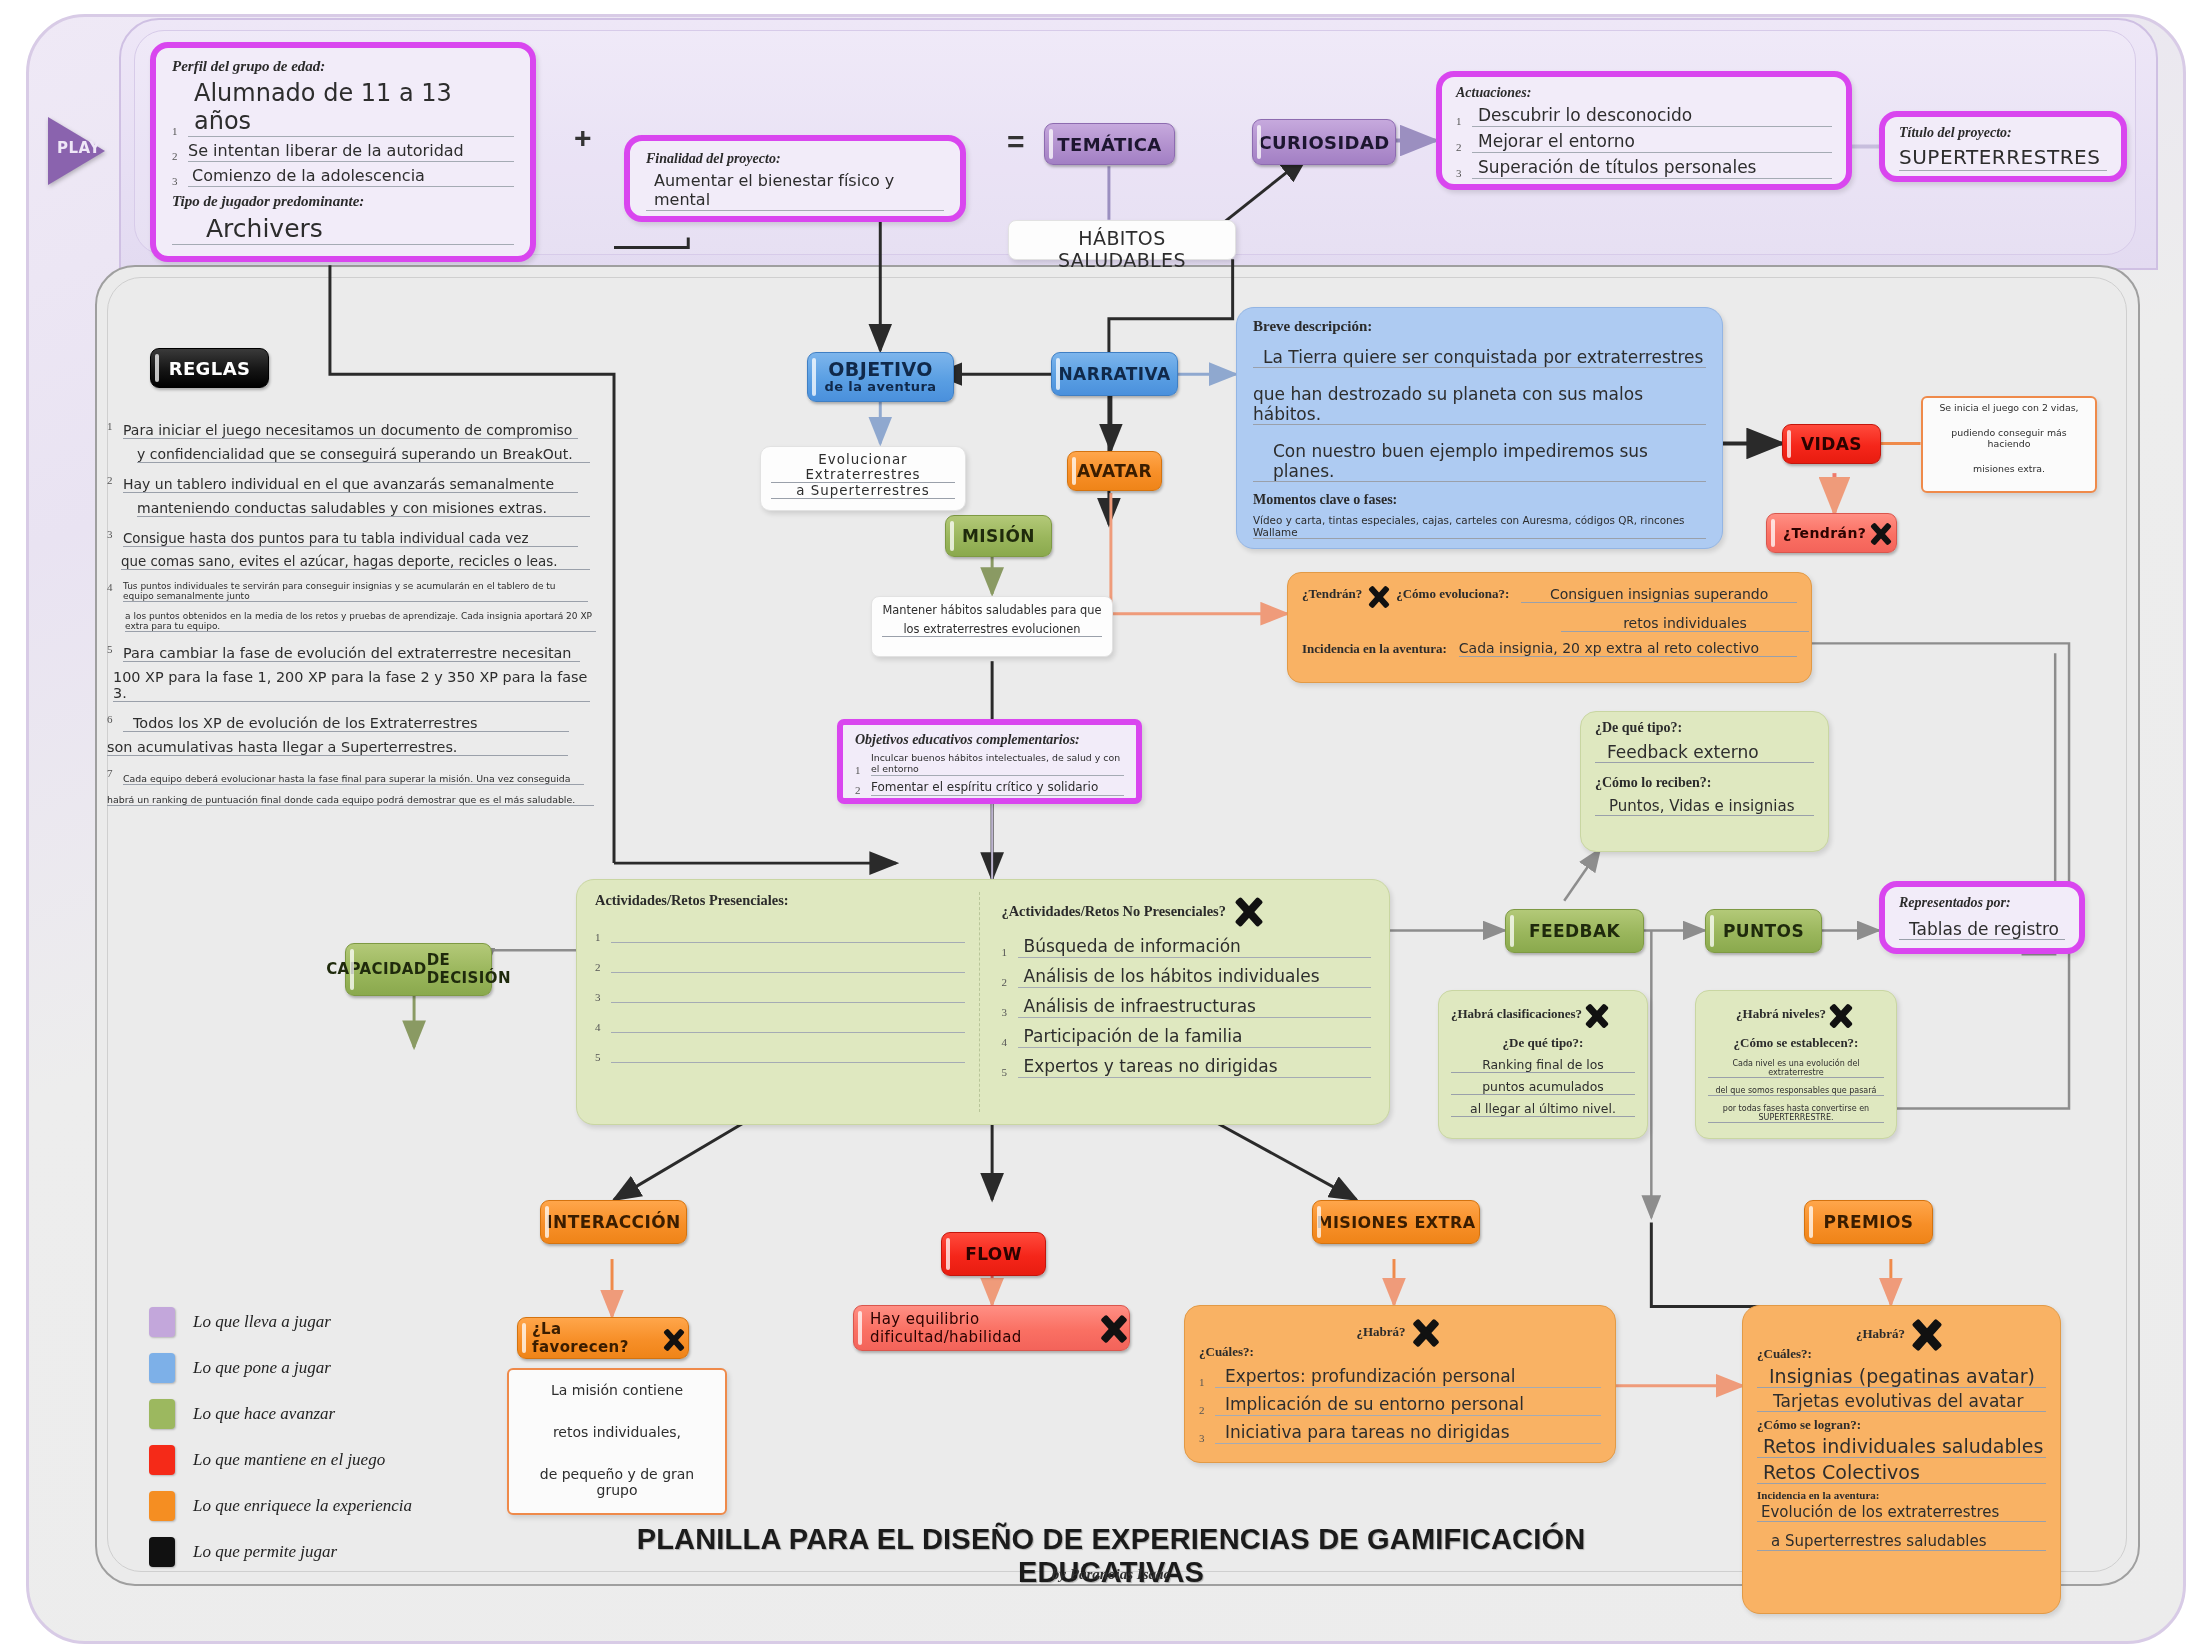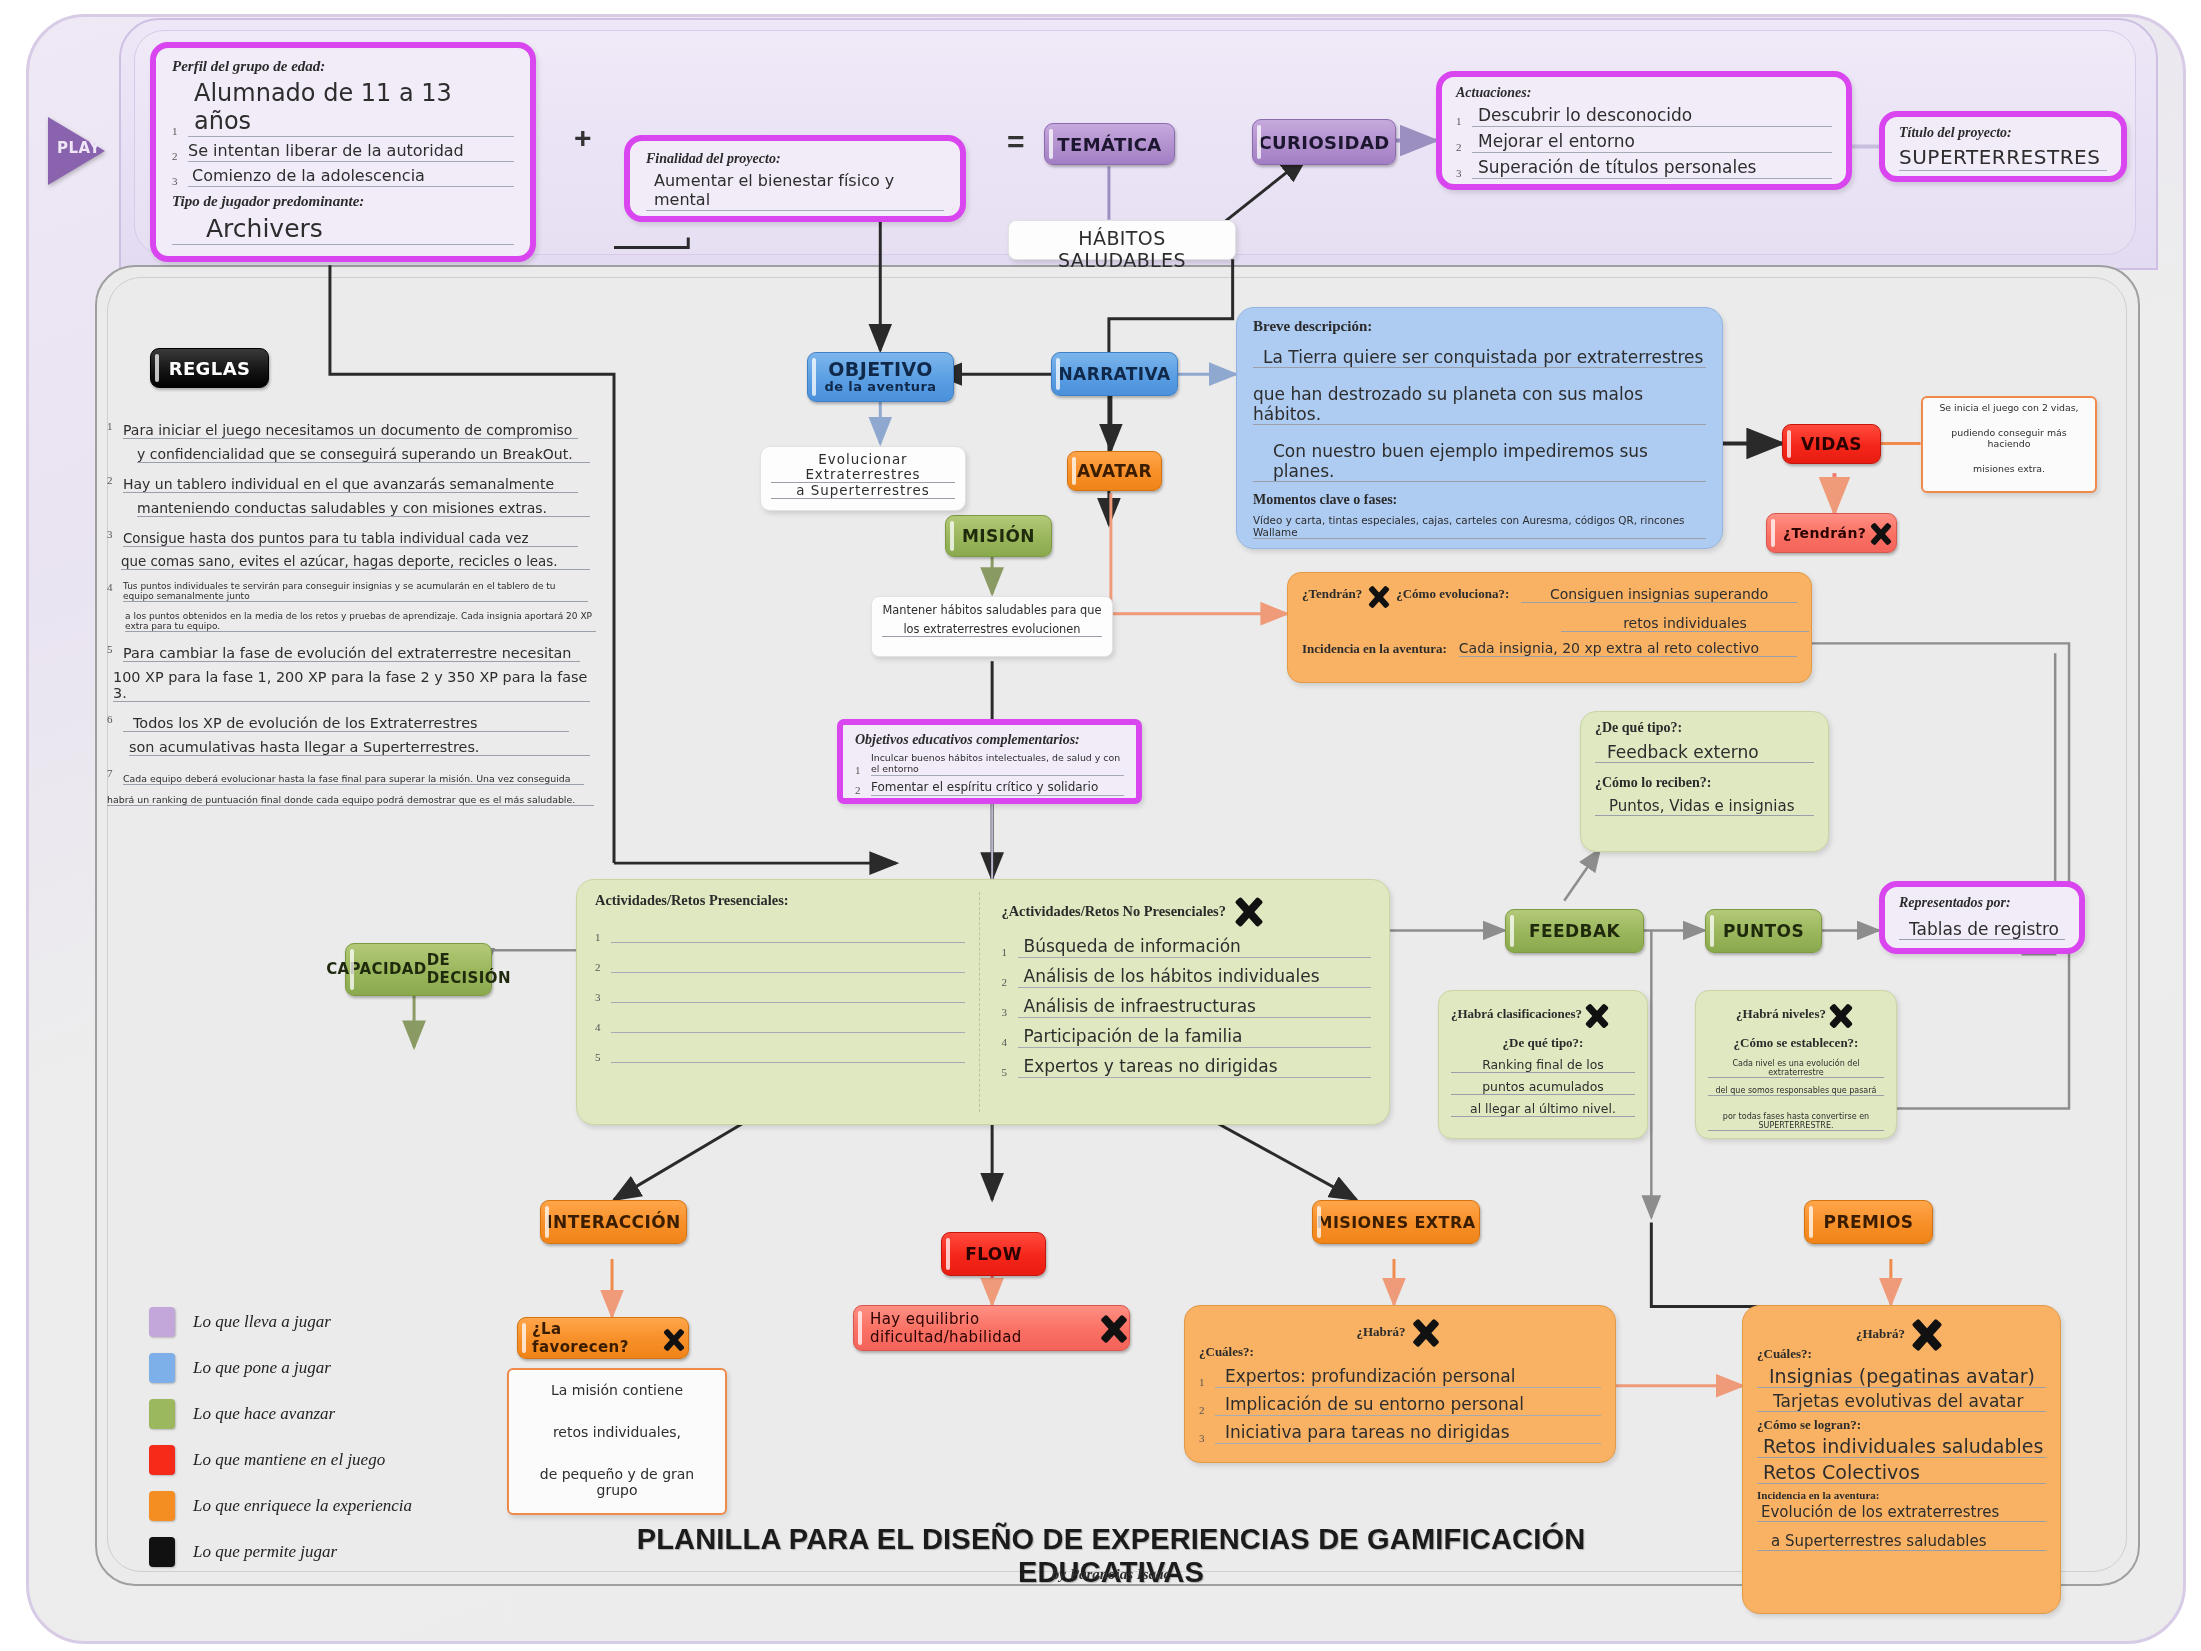--- a/index.html
+++ b/index.html
@@ -291,21 +291,21 @@
     <div style="margin-top:11px;">
       <span class="num">4</span><span class="hand u" style="display:inline-block;width:465px;font-size:9px;">Tus puntos individuales te servirán para conseguir insignias y se acumularán en el tablero de tu equipo semanalmente junto</span>
       <span class="hand u" style="display:block;margin-left:18px;width:471px;font-size:9px;margin-top:8px;">a los puntos obtenidos en la media de los retos y pruebas de aprendizaje. Cada insignia aportará 20 XP extra para tu equipo.</span>
     </div>
     <div style="margin-top:11px;">
       <span class="num">5</span><span class="hand u" style="display:inline-block;width:457px;font-size:14.4px;">Para cambiar la fase de evolución del extraterrestre necesitan</span>
       <span class="hand u" style="display:block;margin-left:6px;width:477px;font-size:14.4px;margin-top:7px;">100 XP para la fase 1, 200 XP para la fase 2 y 350 XP para la fase 3.</span>
     </div>
     <div style="margin-top:11px;">
       <span class="num">6</span><span class="hand u" style="display:inline-block;width:436px;font-size:14.4px;padding-left:10px;">Todos los XP de evolución de los Extraterrestres</span>
-      <span class="hand u" style="display:block;margin-left:22px;width:461px;font-size:14.4px;margin-top:7px;">son acumulativas hasta llegar a Superterrestres.</span>
+      <span class="hand u" style="display:block;width:461px;font-size:14.4px;margin-top:7px;">son acumulativas hasta llegar a Superterrestres.</span>
     </div>
     <div style="margin-top:11px;">
       <span class="num">7</span><span class="hand u" style="display:inline-block;width:461px;font-size:9.4px;">Cada equipo deberá evolucionar hasta la fase final para superar la misión. Una vez conseguida</span>
       <span class="hand u" style="display:block;margin-left:0px;width:487px;font-size:9.4px;margin-top:8px;">habrá un ranking de puntuación final donde cada equipo podrá demostrar que es el más saludable.</span>
     </div>
   </div>
 
   <div class="node pill blue" style="left:807px;top:352px;width:147px;height:50px;flex-direction:column;line-height:1.05;">
     <span style="font-size:19px;">OBJETIVO</span>
     <span style="font-size:13px;font-weight:700;">de la aventura</span>
@@ -548,21 +548,21 @@
     <div style="display:flex;align-items:center;justify-content:center;">
       <span class="lbl" style="font-style:normal;font-size:13px;">¿Habrá niveles?</span>
       <span class="xmark" style="width:30px;height:30px;">
           <i style="height:28px;width:7px;"></i>
           <i style="height:28px;width:7px;"></i>
         </span>
     </div>
     <div class="lbl" style="font-style:normal;font-size:13px;margin-top:6px;text-align:center;">¿Cómo se establecen?:</div>
     <div class="hand u" style="font-size:8px;margin-top:8px;text-align:center;">Cada nivel es una evolución del extraterrestre</div>
     <div class="hand u" style="font-size:8px;margin-top:8px;text-align:center;">del que somos responsables que pasará</div>
-    <div class="hand u" style="font-size:8px;margin-top:16px;text-align:center;">por todas fases hasta convertirse en SUPERTERRESTRE.</div>
+    <div class="hand u" style="font-size:8px;margin-top:8px;text-align:center;">por todas fases hasta convertirse en SUPERTERRESTRE.</div>
   </div>
 
   <div class="node pill orange" style="left:1804px;top:1200px;width:129px;height:44px;font-size:17px;">
     <span>PREMIOS</span>
   </div>
 
   <div class="card orangebg" style="left:1742px;top:1305px;width:319px;height:309px;padding:8px 14px;border-radius:18px;">
     <div style="display:flex;align-items:center;justify-content:center;">
       <span class="lbl" style="font-style:normal;font-size:13px;">¿Habrá?</span>
       <span class="xmark" style="width:40px;height:40px;margin-left:2px;">

